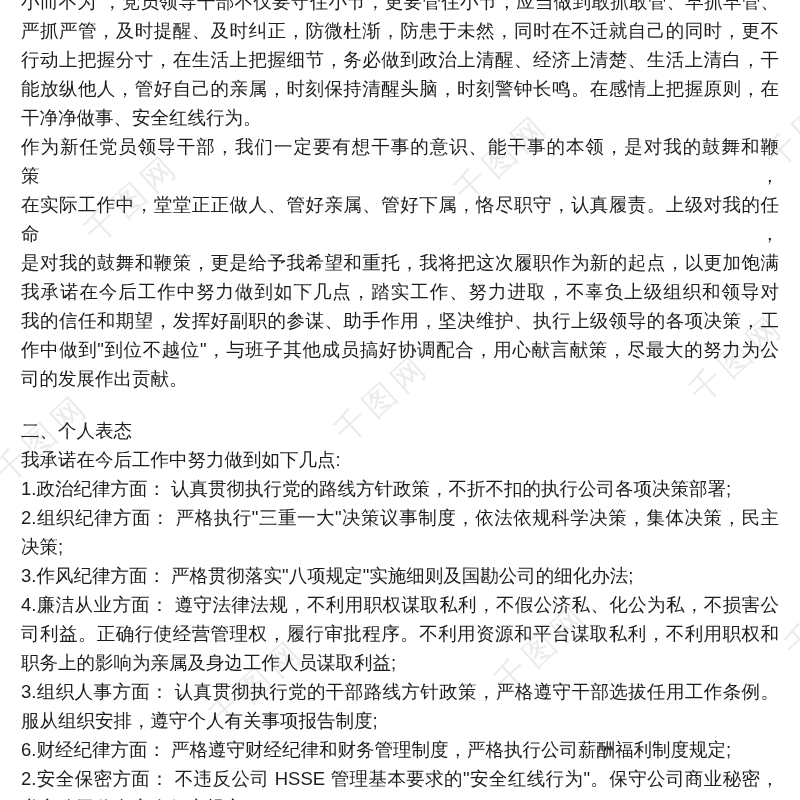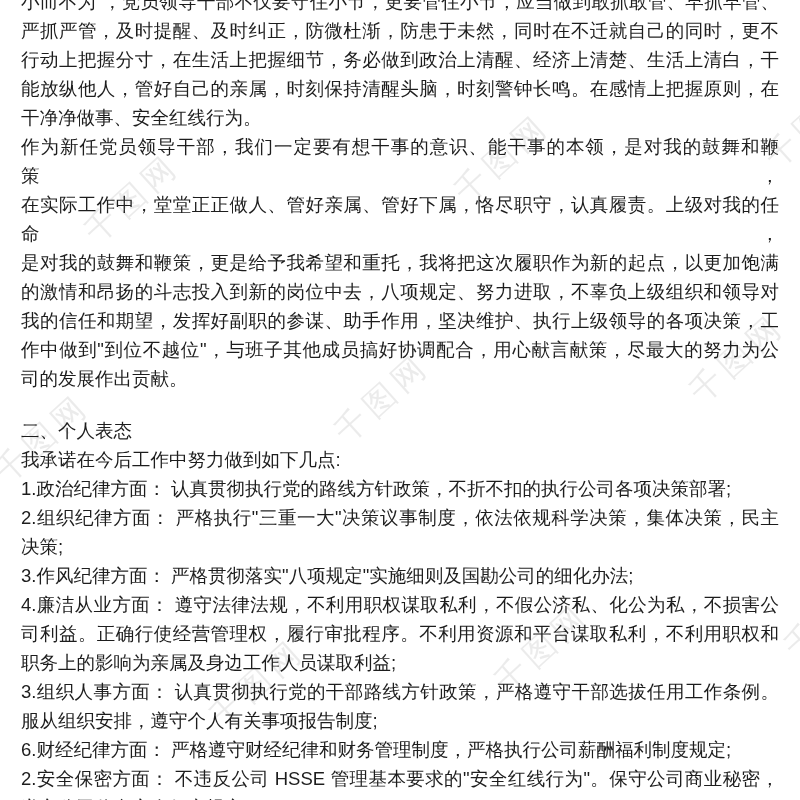--- a/index.html
+++ b/index.html
@@ -71,21 +71,21 @@
         <div class="line stretch">小而不为"，党员领导干部不仅要守住小节，更要管住小节，应当做到敢抓敢管、早抓早管、</div>
         <div class="line stretch">严抓严管，及时提醒、及时纠正，防微杜渐，防患于未然，同时在不迁就自己的同时，更不</div>
         <div class="line stretch">行动上把握分寸，在生活上把握细节，务必做到政治上清醒、经济上清楚、生活上清白，干</div>
         <div class="line stretch">能放纵他人，管好自己的亲属，时刻保持清醒头脑，时刻警钟长鸣。在感情上把握原则，在</div>
         <div class="line">干净净做事、安全红线行为。</div>
       </div>
       <div class="block paragraph">
         <div class="line stretch">作为新任党员领导干部，我们一定要有想干事的意识、能干事的本领，是对我的鼓舞和鞭策，</div>
         <div class="line stretch">在实际工作中，堂堂正正做人、管好亲属、管好下属，恪尽职守，认真履责。上级对我的任命，</div>
         <div class="line stretch">是对我的鼓舞和鞭策，更是给予我希望和重托，我将把这次履职作为新的起点，以更加饱满</div>
-        <div class="line stretch">的激情和昂扬的斗志投入到新的岗位中去，八项规定、努力进取，不辜负上级组织和领导对</div>
+        <div class="line stretch">我承诺在今后工作中努力做到如下几点，踏实工作、努力进取，不辜负上级组织和领导对</div>
         <div class="line stretch">我的信任和期望，发挥好副职的参谋、助手作用，坚决维护、执行上级领导的各项决策，工</div>
         <div class="line stretch">作中做到"到位不越位"，与班子其他成员搞好协调配合，用心献言献策，尽最大的努力为公</div>
         <div class="line">司的发展作出贡献。</div>
       </div>
       <div class="spacer"></div>
       <div class="block heading">
         <div class="line">二、个人表态</div>
       </div>
       <div class="block paragraph">
         <div class="line">我承诺在今后工作中努力做到如下几点:</div>

